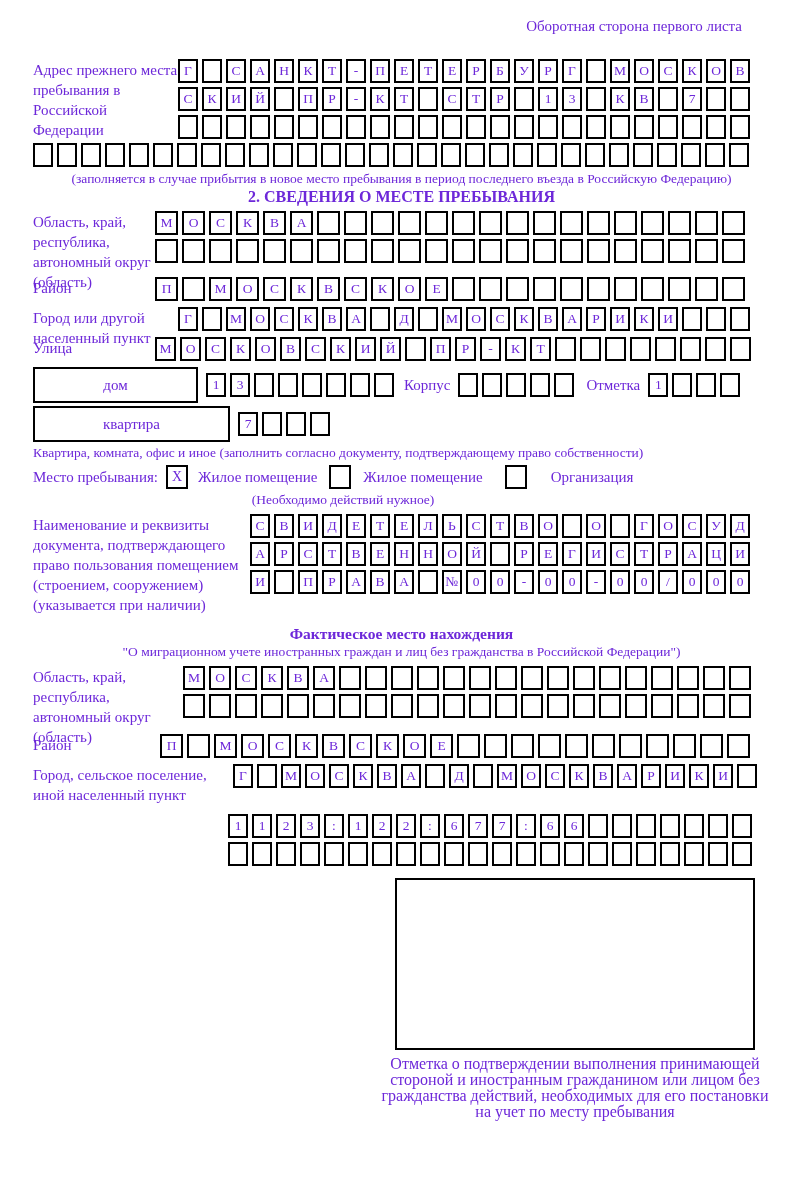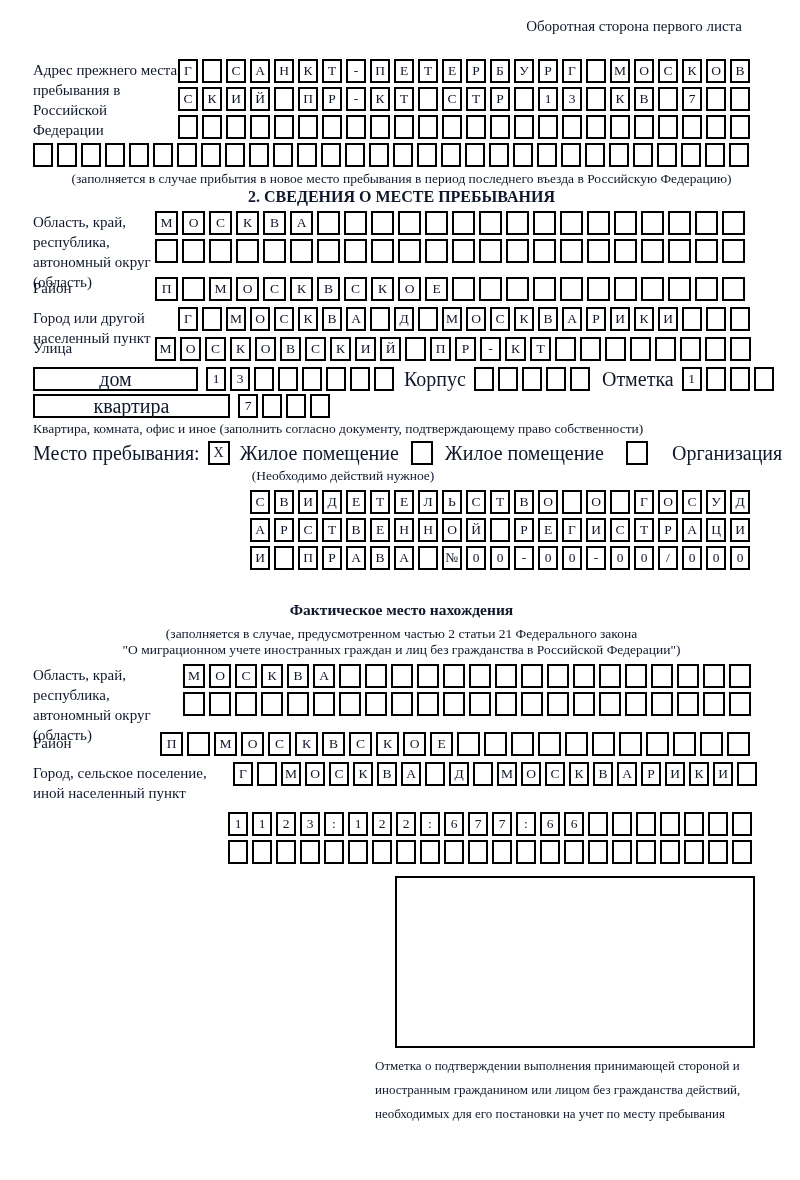--- a/index.html
+++ b/index.html
@@ -1,18 +1,18 @@
 <!DOCTYPE html>
 <html><head>
 <meta charset="utf-8">
 <style>
   html,body{margin:0;padding:0;background:#fff;}
   .page{
     width:800px;height:1180px;box-sizing:border-box;position:relative;
-    padding:18px 30px 0 33px;background:#fff;color:#0f172a;
+    padding:18px 30px 0 33px;background:#fff;color:#6d28d9;
     font-family:"Liberation Serif", serif;overflow:hidden;
   }
   .hdr{text-align:right;font-size:15px;padding-right:28px;}
   .group{position:relative;}
   .lbl{position:absolute;left:0;top:1px;font-size:15px;line-height:20px;}
   .w145{width:145px}.w122{width:122px}.w217{width:217px}.w150{width:150px}
   .w127{width:127px}.w200{width:200px}.w195{width:195px}
   .rows{display:flex;flex-direction:column;gap:4px;}
   .cellrow{display:flex;gap:4px;}
   .cell{
@@ -22,30 +22,30 @@
   }
   .c20 .cell{width:20px}.c21 .cell{width:21px}.c22 .cell{width:22px}.c23 .cell{width:23px}
   .ml145{margin-left:145px}.ml122{margin-left:122px}.ml150{margin-left:150px}
   .ml127{margin-left:127px}.ml200{margin-left:200px}.ml195{margin-left:195px}.ml217{margin-left:217px}
   .caption{font-size:13.5px;line-height:16px;}
   .center{text-align:center;}
   .h2{font-size:16px;font-weight:bold;text-align:center;margin-top:0;line-height:20px;}
   .h3{font-size:15.5px;font-weight:bold;text-align:center;line-height:20px;}
   .inline-line{display:flex;align-items:center;}
   .labelbox{
-    border:2px solid #000;height:24px;box-sizing:border-box;
-    display:flex;align-items:center;justify-content:center;font-size:20px;flex:0 0 auto;
+    border:2px solid #000;height:36px;box-sizing:border-box;
+    display:flex;align-items:center;justify-content:center;font-size:15px;flex:0 0 auto;
   }
-  .inline-lbl{font-size:20px;flex:0 0 auto;}
+  .inline-lbl{font-size:15px;flex:0 0 auto;}
   .cbox{
     border:2px solid #000;width:22px;height:24px;box-sizing:border-box;flex:0 0 auto;
     display:flex;align-items:center;justify-content:center;font-size:14px;
   }
   .stampbox{width:360px;height:172px;border:2px solid #000;box-sizing:border-box;margin-left:362px;}
-  .stampcaption{width:400px;margin-left:342px;text-align:left;font-size:13px;line-height:24px;}
+  .stampcaption{width:400px;margin-left:342px;text-align:center;font-size:16px;line-height:16px;}
   .mt3{margin-top:3px}.mt4{margin-top:4px}.mt6{margin-top:6px}
   .mt12{margin-top:12px}.mt14{margin-top:14px}.mt16{margin-top:16px}
   .mt24{margin-top:24px}.mt26{margin-top:26px}.mt30{margin-top:30px}
   .notewrap{width:620px;}
 </style>
 </head>
 <body>
 
 <div class="page">
 
@@ -363,20 +363,21 @@
     <span class="cbox" style="margin-left:8px">X</span>
     <span class="inline-lbl" style="margin-left:10px">Жилое помещение</span>
     <span class="cbox" style="margin-left:12px"></span>
     <span class="inline-lbl" style="margin-left:12px">Жилое помещение</span>
     <span class="cbox" style="margin-left:22px"></span>
     <span class="inline-lbl" style="margin-left:24px">Организация</span>
   </div>
   <div class="notewrap caption center mt3">(Необходимо действий нужное)</div>
 
   <div class="group mt6">
+    <div class="lbl w217">Наименование и реквизиты документа, подтверждающего право пользования помещением (строением, сооружением) (указывается при наличии)</div>
     <div class="rows ml217">
       <div class="cellrow c20">
           <div class="cell">С</div>
           <div class="cell">В</div>
           <div class="cell">И</div>
           <div class="cell">Д</div>
           <div class="cell">Е</div>
           <div class="cell">Т</div>
           <div class="cell">Е</div>
           <div class="cell">Л</div>
@@ -437,21 +438,20 @@
           <div class="cell">0</div>
           <div class="cell">/</div>
           <div class="cell">0</div>
           <div class="cell">0</div>
           <div class="cell">0</div>
         </div>
     </div>
   </div>
 
   <div class="h3 mt30">Фактическое место нахождения</div>
-  <div class="caption center mt6">(заполняется в случае, предусмотренном частью 2 статьи 21 Федерального закона</div>
   <div class="caption center">"О миграционном учете иностранных граждан и лиц без гражданства в Российской Федерации")</div>
 
   <div class="group mt6">
     <div class="lbl w150">Область, край, республика, автономный округ (область)</div>
     <div class="rows ml150">
       <div class="cellrow c22">
           <div class="cell">М</div>
           <div class="cell">О</div>
           <div class="cell">С</div>
           <div class="cell">К</div>

